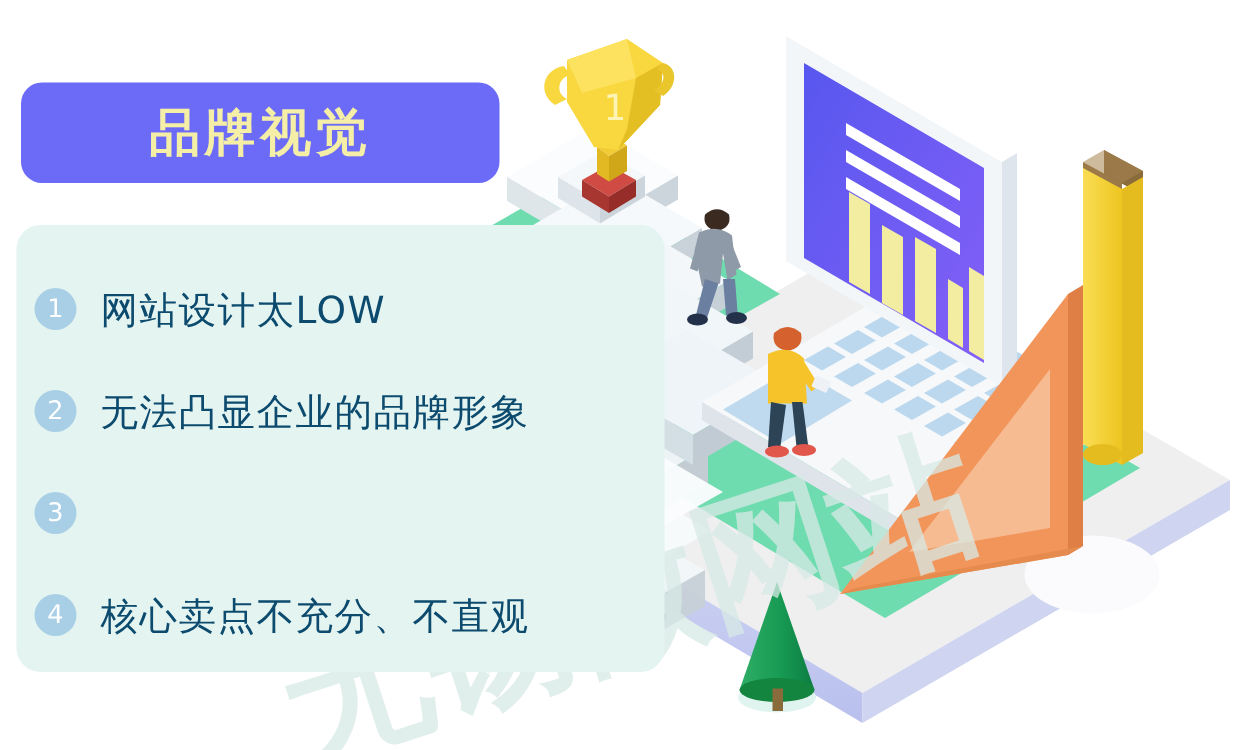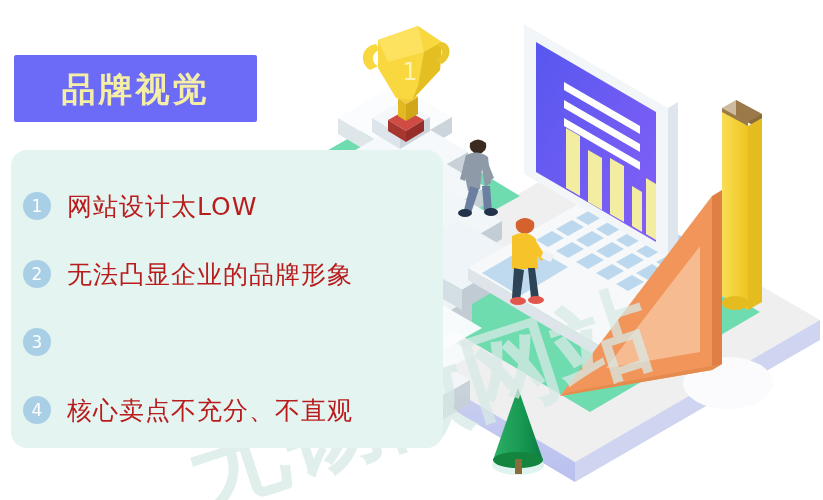--- a/index.html
+++ b/index.html
@@ -4,39 +4,39 @@
 <style>
   html,body{margin:0;padding:0;}
   body{
     width:823px;height:500px;background:#ffffff;overflow:hidden;
     font-family:"DejaVu Sans","Liberation Sans",sans-serif;position:relative;
   }
   #stage{position:absolute;left:0;top:0;width:823px;height:500px;overflow:hidden;background:#fff;}
 
   
   .title-badge{
-    position:absolute;left:14px;top:55px;width:243px;height:67px;
-    border-radius:2px;background:#6b6bf7;
+    position:absolute;left:14px;top:55px;width:319px;height:67px;
+    border-radius:14px;background:#6b6bf7;
     display:flex;align-items:center;justify-content:center;
   }
   .title-badge span{
     color:#f4eea6;font-size:34px;font-weight:bold;letter-spacing:3px;line-height:1;
   }
   .points-panel{
     position:absolute;left:11px;top:150px;width:432px;height:298px;
     border-radius:16px;background:#e3f4f1;
   }
   .point-row{position:absolute;left:12px;display:flex;align-items:center;height:40px;}
   .point-num{
     width:28px;height:28px;min-width:28px;border-radius:50%;background:#a9cfe6;
     color:#ffffff;font-size:17px;display:flex;align-items:center;justify-content:center;
     font-family:"DejaVu Sans","Liberation Sans",sans-serif;
   }
   .point-text{
-    margin-left:16px;color:#b91c1c;font-size:25px;letter-spacing:1px;white-space:nowrap;
+    margin-left:16px;color:#0c4a6e;font-size:25px;letter-spacing:1px;white-space:nowrap;
     font-family:"DejaVu Sans","Liberation Sans",sans-serif;
   }
 
   
   #illus{position:absolute;left:0;top:0;width:823px;height:500px;}
 </style>
 </head>
 <body>
 
 <div id="stage">

